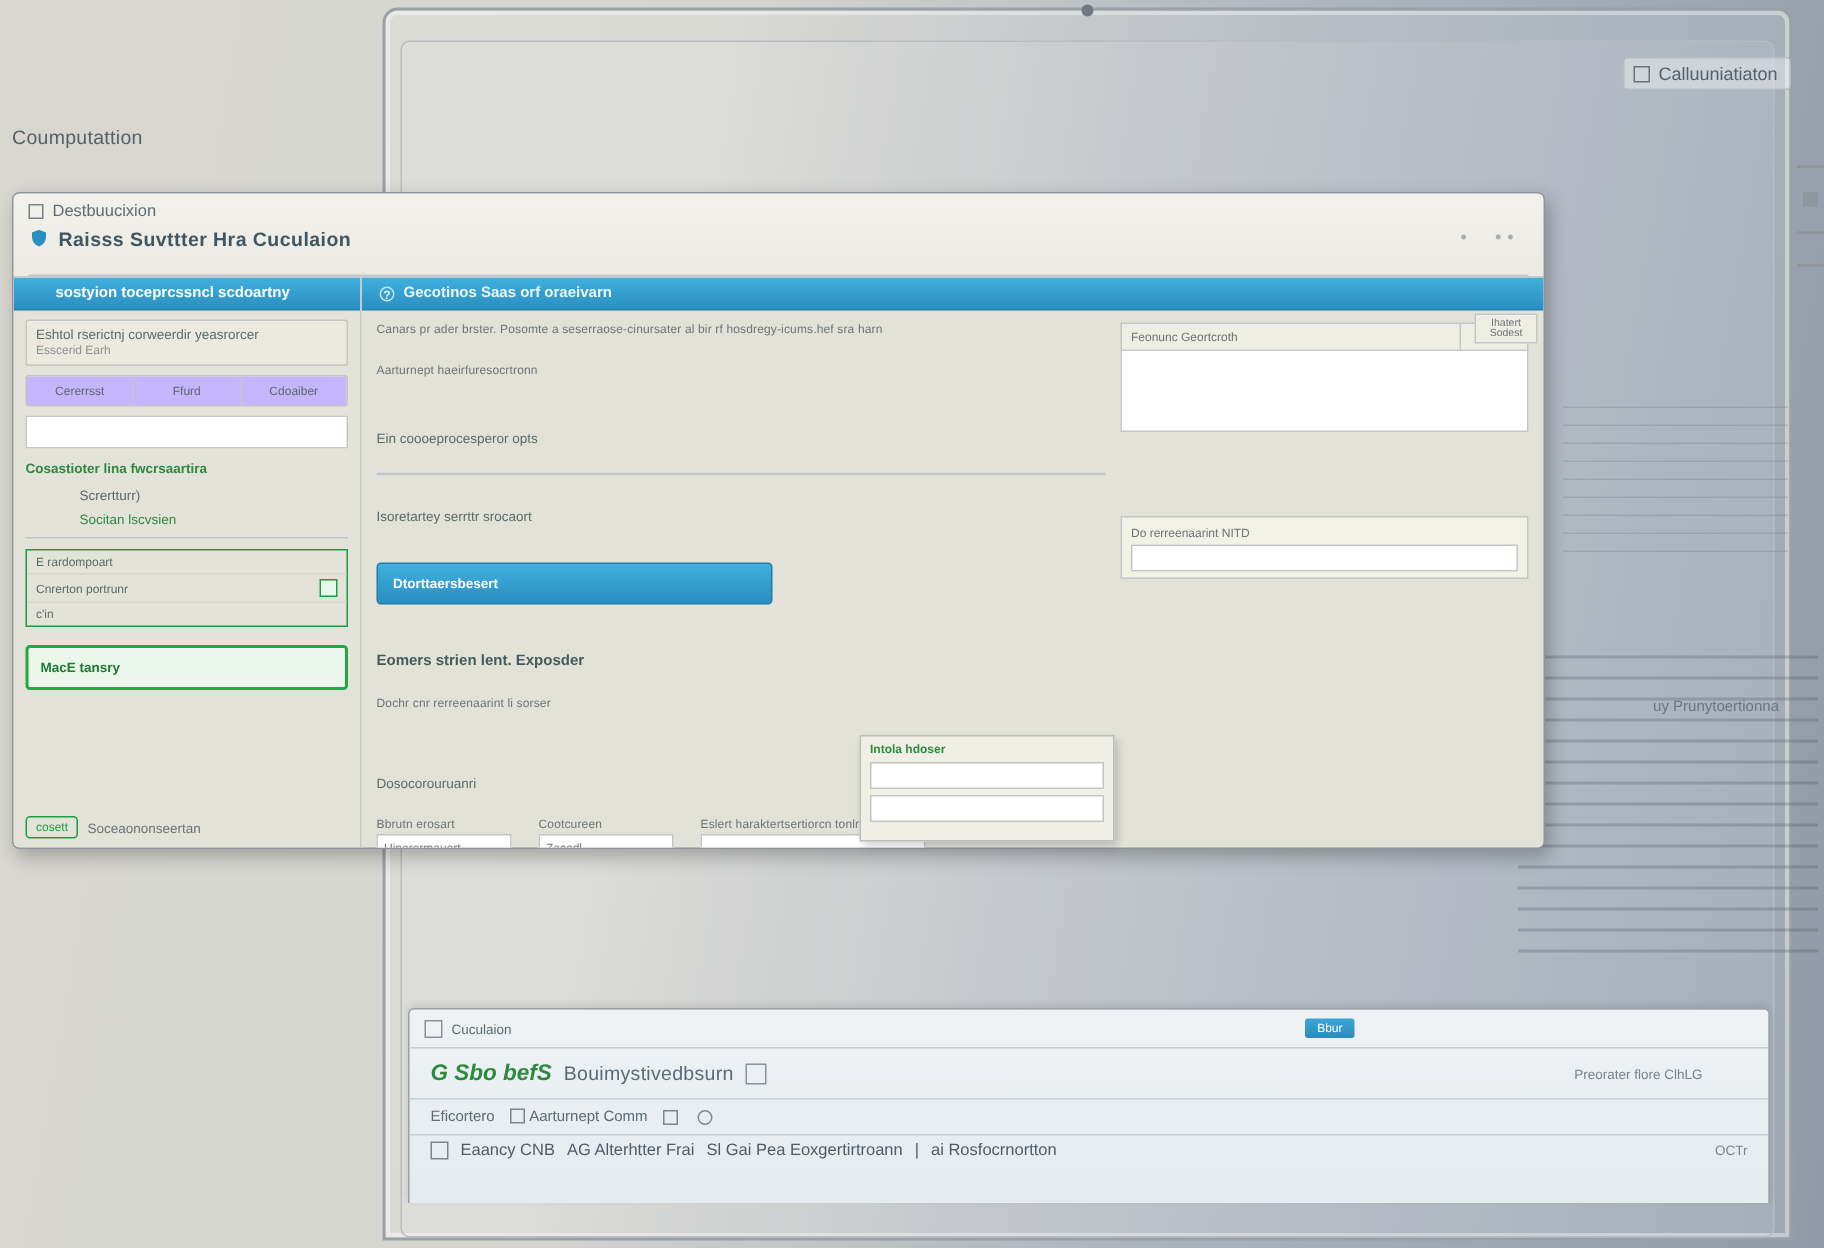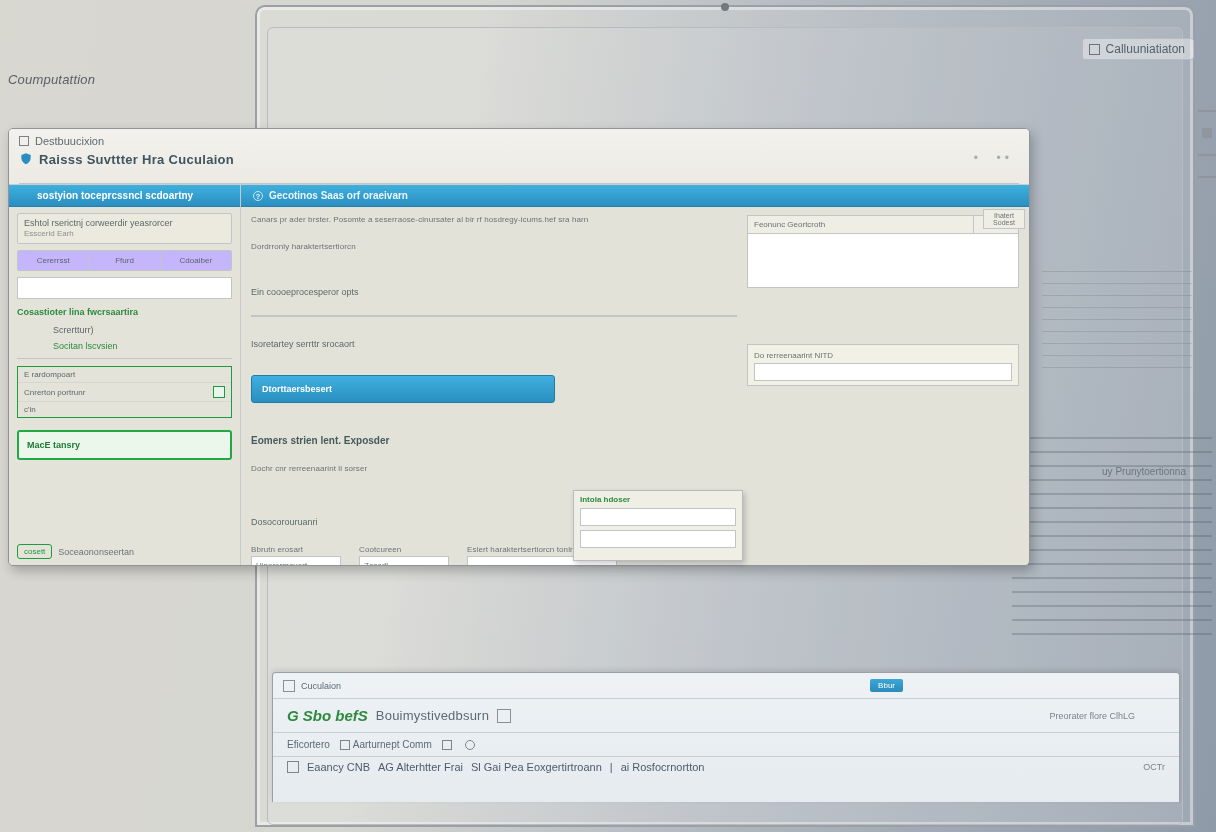--- a/index.html
+++ b/index.html
@@ -26,21 +26,21 @@
     position:absolute; top:38px; right:22px;
     font-size:12px; color:#54606a;
     border:1px solid #b6bcc2; padding:3px 8px 3px 6px;
     border-radius:3px;
     background:rgba(255,255,255,0.4);
     display:flex; align-items:center; gap:6px;
   }
   .badge-right .ic { width:11px; height:11px; border:1px solid #6a737b; }
 
   
-  .word-back-left { position:absolute; left:8px; top:72px; font-size:13px; color:#576068; letter-spacing:0.2px;font-style:italic; }
+  .word-back-left { position:absolute; left:8px; top:84px; font-size:13px; color:#576068; letter-spacing:0.2px; }
 
   
   .right-strokes { position:absolute; right:0; top:100px; width:28px; }
   .right-strokes div { height:2px; background:#8f969d; margin:10px 0 10px 0; width:18px; float:right; }
   .right-strokes .sq { width:10px; height:10px; border:1px solid #8f969d; float:right; clear:both; margin:6px 4px;}
   .mid-label { position:absolute; right:30px; top:466px; font-size:10px; color:#6c7680; }
 
   
   .dialog {
     position:absolute;
@@ -127,21 +127,21 @@
   .main-body { flex:1; display:flex; padding:8px 10px 10px 10px; gap:10px; min-height:0;}
   .col-left { flex:1.3; display:flex; flex-direction:column; gap:18px; min-width:0;}
   .col-right { width:272px; display:flex; flex-direction:column; gap:8px;}
 
   .tiny { font-size:8px; color:#6a7376; letter-spacing:0.1px;}
   .label9 { font-size:9px; color:#596a6a; }
   .field { height:20px; border:1px solid #c2c5c6; background:#fff; font-size:9px; color:#6a7376; padding:0 6px; display:flex; align-items:center;}
 
   .blue-btn {
     margin-top:8px;
-    width:304px;
+    width:264px;
     background:linear-gradient(#3fb0df,#2a8fc0);
     color:#fff; font-size:9px; font-weight:600;
     border:1px solid #1f7ca6; border-radius:3px;
     padding:8px 10px; text-align:left;
   }
 
   .subheader { font-size:10px; font-weight:600; color:#455a5a; margin-top:14px;}
   .hr { height:1px; background:#c2c5c6; margin:2px 0 6px 0;}
   .cols3 { display:flex; gap:18px; }
   .cols3 .c { display:flex; flex-direction:column; gap:2px; }
@@ -342,21 +342,21 @@
 
     <div class="main">
       <div class="main-head">
         <span class="q">?</span>
         <span>Gecotinos Saas orf oraeivarn</span>
       </div>
 
       <div class="main-body">
         <div class="col-left">
           <div class="tiny">Canars pr ader brster. Posomte a seserraose-cinursater al bir rf hosdregy-icums.hef sra harn</div>
-          <div class="tiny">Dordrronly haraktertsertiorcn</div>
+          <div class="tiny">Aarturnept haeirfuresocrtronn</div>
 
           <div style="height:6px"></div>
           <div class="label9">Ein coooeprocesperor opts</div>
           <div class="field"></div>
 
           <div class="label9" style="margin-top:4px">Isoretartey serrttr srocaort</div>
 
           <div class="blue-btn">Dtorttaersbesert</div>
 
           <div class="subheader">Eomers strien lent. Exposder</div>

